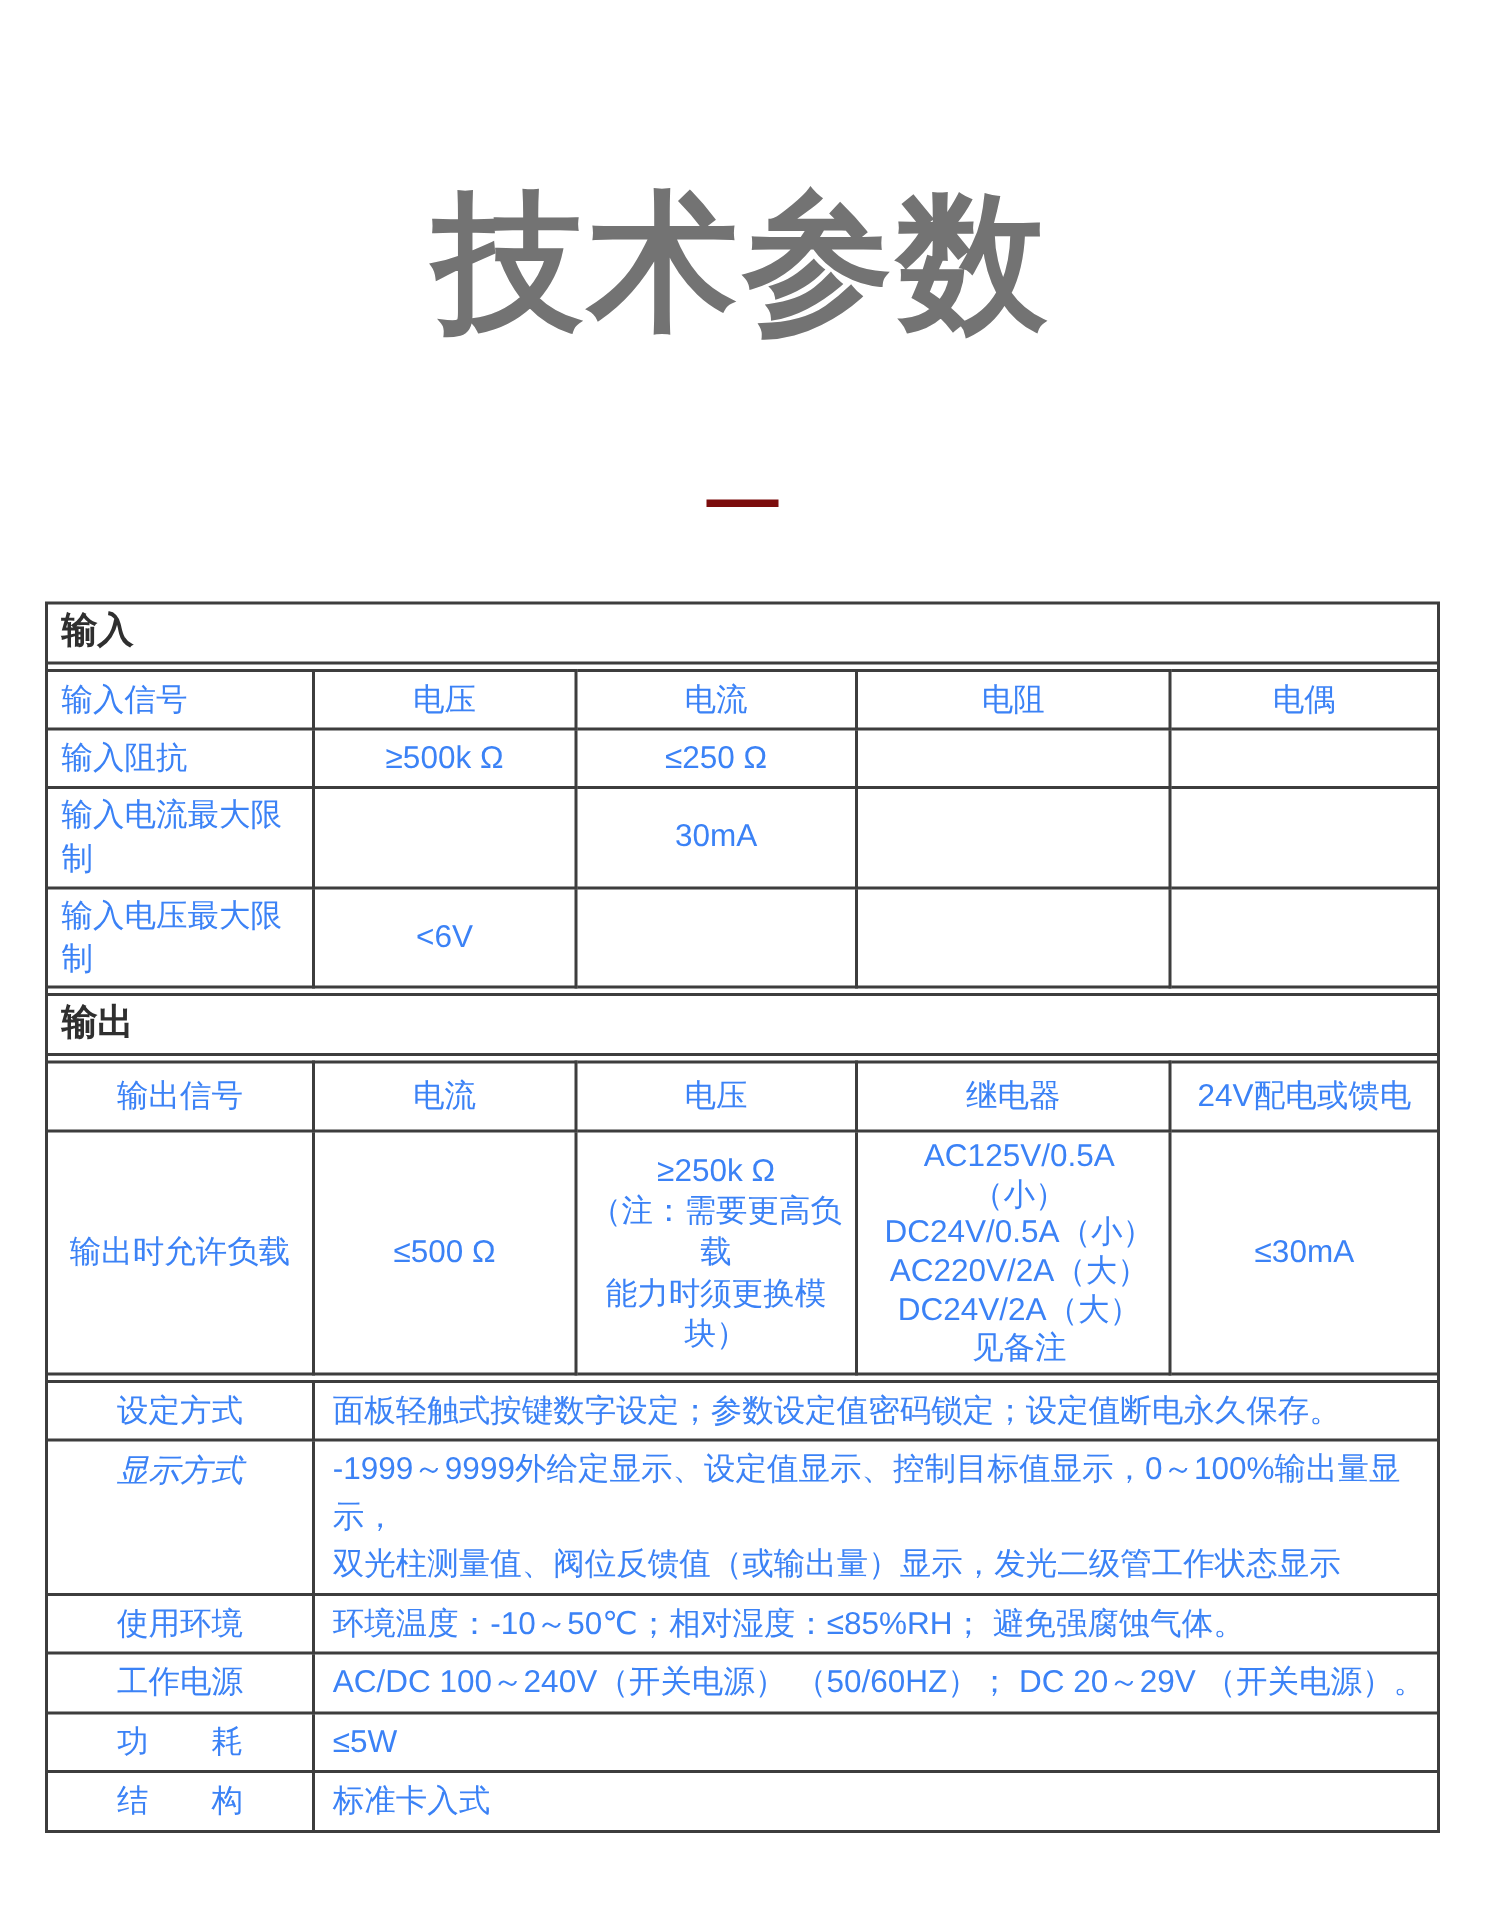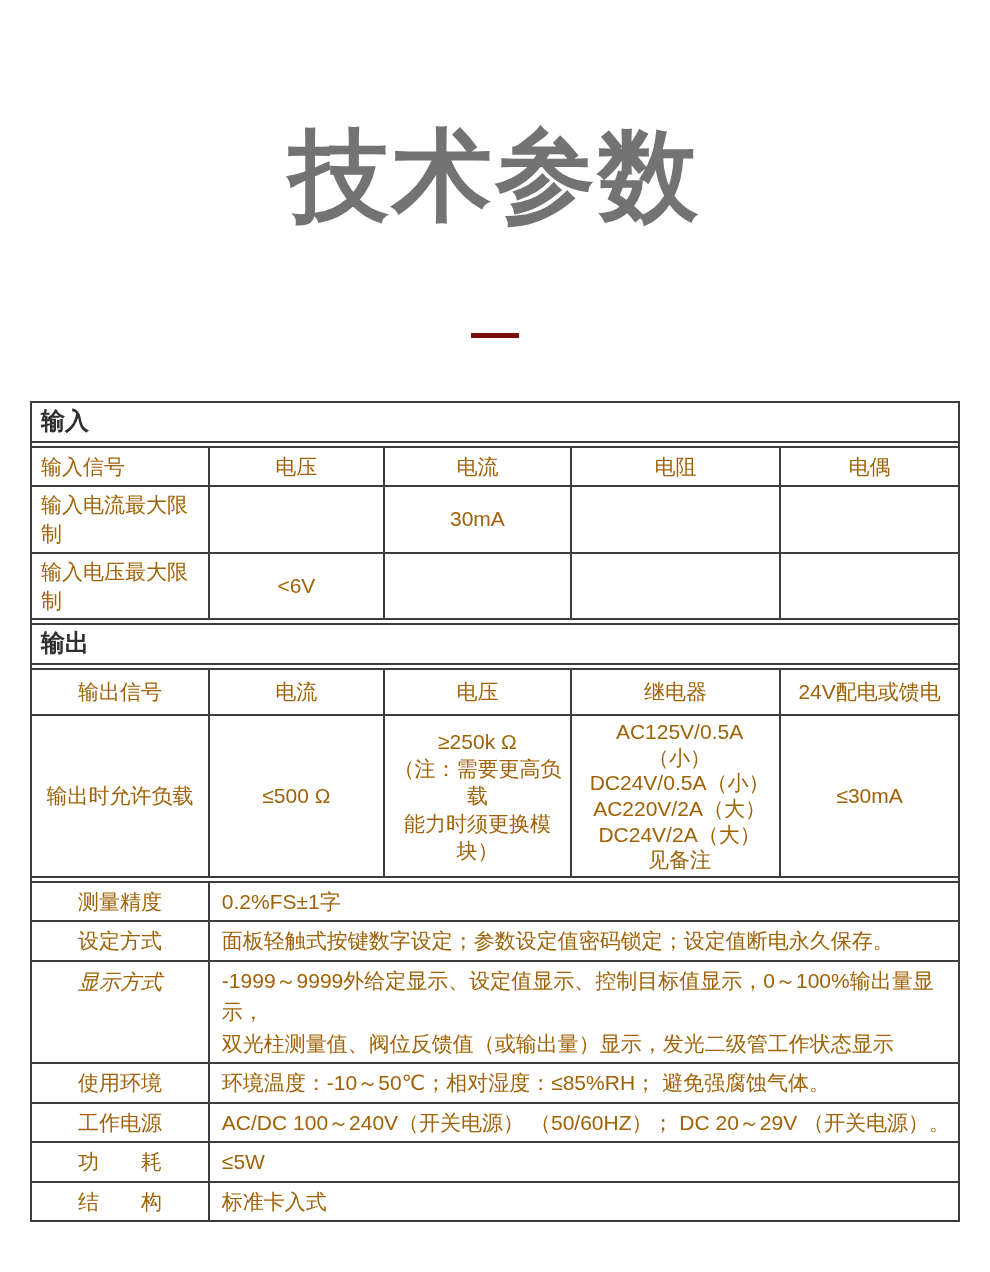--- a/index.html
+++ b/index.html
@@ -53,21 +53,21 @@
     table-layout: fixed;
     margin: 3px 0;
   }
   table.spec.last {
     margin-bottom: 0;
   }
   table.spec td {
     border: 2px solid #3d3d3d;
     font-size: 21px;
     line-height: 1.4;
-    color: #a16207;
+    color: #3b82f6;
     text-align: center;
     vertical-align: middle;
     padding: 3px 6px;
     overflow: hidden;
   }
   table.spec td:first-child { border-left: none; }
   table.spec td:last-child  { border-right: none; }
   table.spec.last tr:last-child td { border-bottom: none; }
 
   .input-table td { height: 31px; }
@@ -113,20 +113,27 @@
     </colgroup>
     <tbody>
         <tr>
       <td class="lbl">输入信号</td>
       <td>电压</td>
       <td>电流</td>
       <td>电阻</td>
       <td>电偶</td>
     </tr>
     <tr>
+      <td class="lbl">输入阻抗</td>
+      <td>≥500k Ω</td>
+      <td>≤250 Ω</td>
+      <td></td>
+      <td></td>
+    </tr>
+    <tr>
       <td class="lbl">输入电流最大限制</td>
       <td></td>
       <td>30mA</td>
       <td></td>
       <td></td>
     </tr>
     <tr>
       <td class="lbl">输入电压最大限制</td>
       <td>&lt;6V</td>
       <td></td>
@@ -172,26 +179,20 @@
     </tr>
   </tbody>
     </table>
 
   <table class="spec gen-table last">
     <colgroup>
       <col style="width:19.1%">
         <col style="width:80.9%">
     </colgroup>
     <tbody>
-        <tr>
-      <td class="lbl">测量精度</td>
-      <td class="val">
-            <div>0.2%FS±1字</div>
-          </td>
-    </tr>
     <tr>
       <td class="lbl">设定方式</td>
       <td class="val">
             <div>面板轻触式按键数字设定；参数设定值密码锁定；设定值断电永久保存。</div>
           </td>
     </tr>
     <tr>
       <td class="lbl lbl-top">显示方式</td>
       <td class="val">
         <div>-1999～9999外给定显示、设定值显示、控制目标值显示，0～100%输出量显示，</div>

